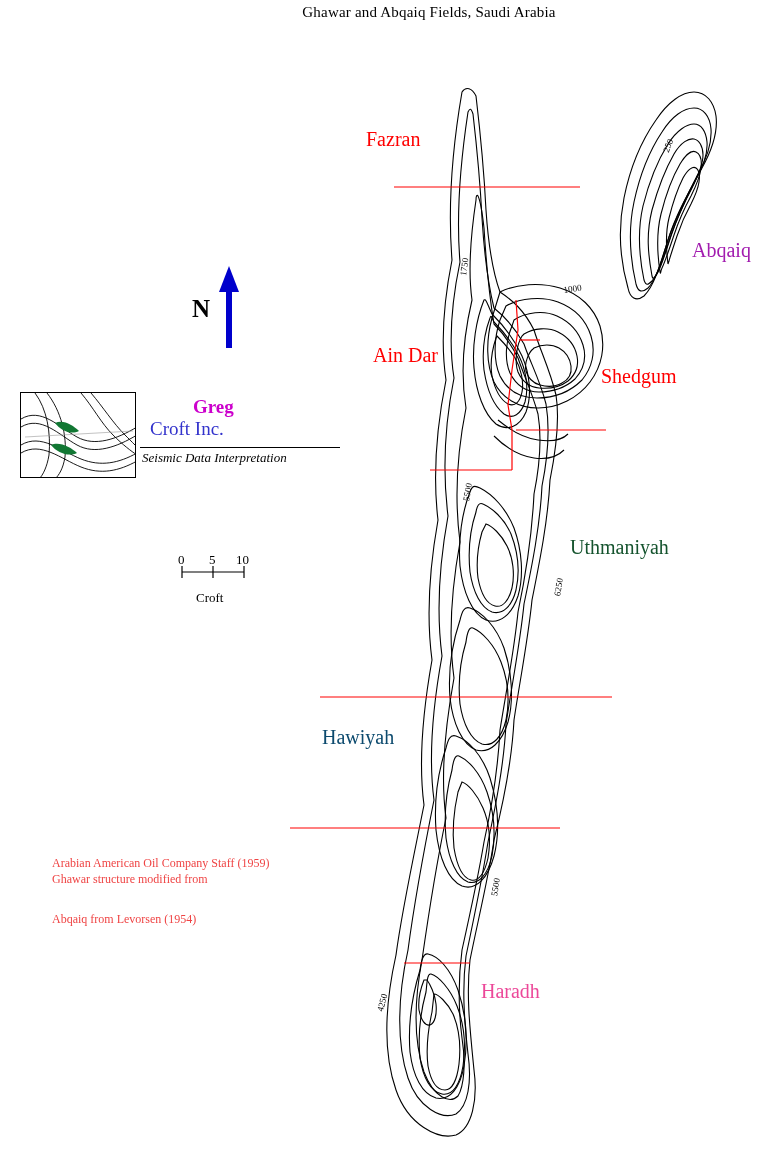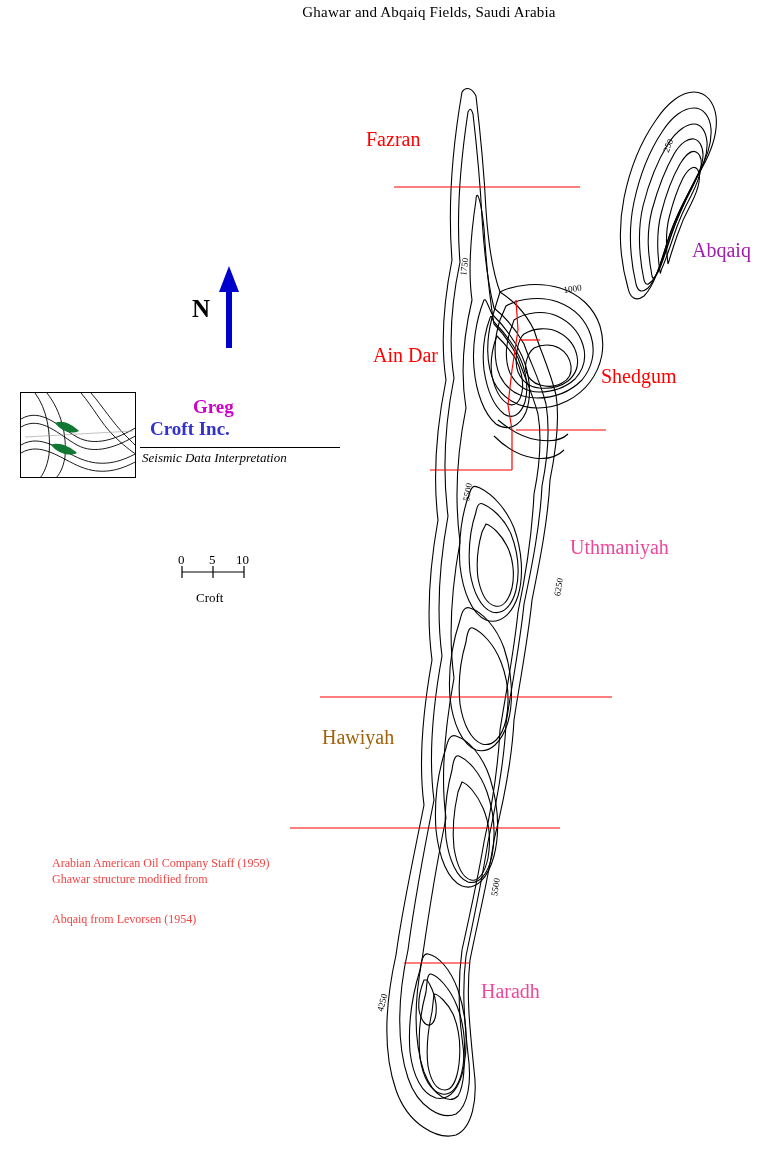--- a/index.html
+++ b/index.html
@@ -81,21 +81,21 @@
     font-weight: bold;
     color: #cc00cc;
     font-family: "Liberation Serif", serif;
     margin-left: 43px;
   }
   #company-name-2 {
     position: absolute;
     left: 150px;
     top: 418px;
     font-size: 19px;
-    font-weight: bold;
+    font-weight: normal;
     color: #3333cc;
     font-family: "Liberation Serif", serif;
   }
   #company-tagline {
     position: absolute;
     left: 142px;
     top: 450px;
     font-size: 13px;
     font-style: italic;
     font-family: Liberation Serif, serif;
@@ -332,22 +332,22 @@
 
   <div class="credit-line" id="credit-0">Ghawar structure modified from</div>
   <div class="credit-line" id="credit-1">Arabian American Oil Company Staff (1959)</div>
   <div class="credit-line" id="credit-2">Abqaiq from Levorsen (1954)</div>
 
   <div id="field-labels-layer">
       <div class="field-label" style="left: 366px; top: 128px; color: rgb(255, 0, 0);">Fazran</div>
       <div class="field-label" style="left: 692px; top: 239px; color: #a21caf;">Abqaiq</div>
       <div class="field-label" style="left: 373px; top: 344px; color: rgb(255, 0, 0);">Ain Dar</div>
       <div class="field-label" style="left: 601px; top: 365px; color: rgb(255, 0, 0);">Shedgum</div>
-      <div class="field-label" style="left: 570px; top: 536px; color: #ec4899;">Uthmaniyah</div>
-      <div class="field-label" style="left: 322px; top: 726px; color: #a16207;">Hawiyah</div>
+      <div class="field-label" style="left: 570px; top: 536px; color: #14532d;">Uthmaniyah</div>
+      <div class="field-label" style="left: 322px; top: 726px; color: #0c4a6e;">Hawiyah</div>
       <div class="field-label" style="left: 481px; top: 980px; color: #ec4899;">Haradh</div>
     </div>
   <div id="contour-labels-layer">
       <div class="contour-label" style="left: 661px; top: 150px; transform: rotate(-68deg); transform-origin: left top;">250</div>
       <div class="contour-label" style="left: 458px; top: 275px; transform: rotate(-82deg); transform-origin: left top;">1750</div>
       <div class="contour-label" style="left: 563px; top: 285px; transform: rotate(-8deg); transform-origin: left top;">1000</div>
       <div class="contour-label" style="left: 461px; top: 500px; transform: rotate(-80deg); transform-origin: left top;">5500</div>
       <div class="contour-label" style="left: 552px; top: 595px; transform: rotate(-80deg); transform-origin: left top;">6250</div>
       <div class="contour-label" style="left: 489px; top: 895px; transform: rotate(-80deg); transform-origin: left top;">5500</div>
       <div class="contour-label" style="left: 375px; top: 1010px; transform: rotate(-75deg); transform-origin: left top;">4250</div>

